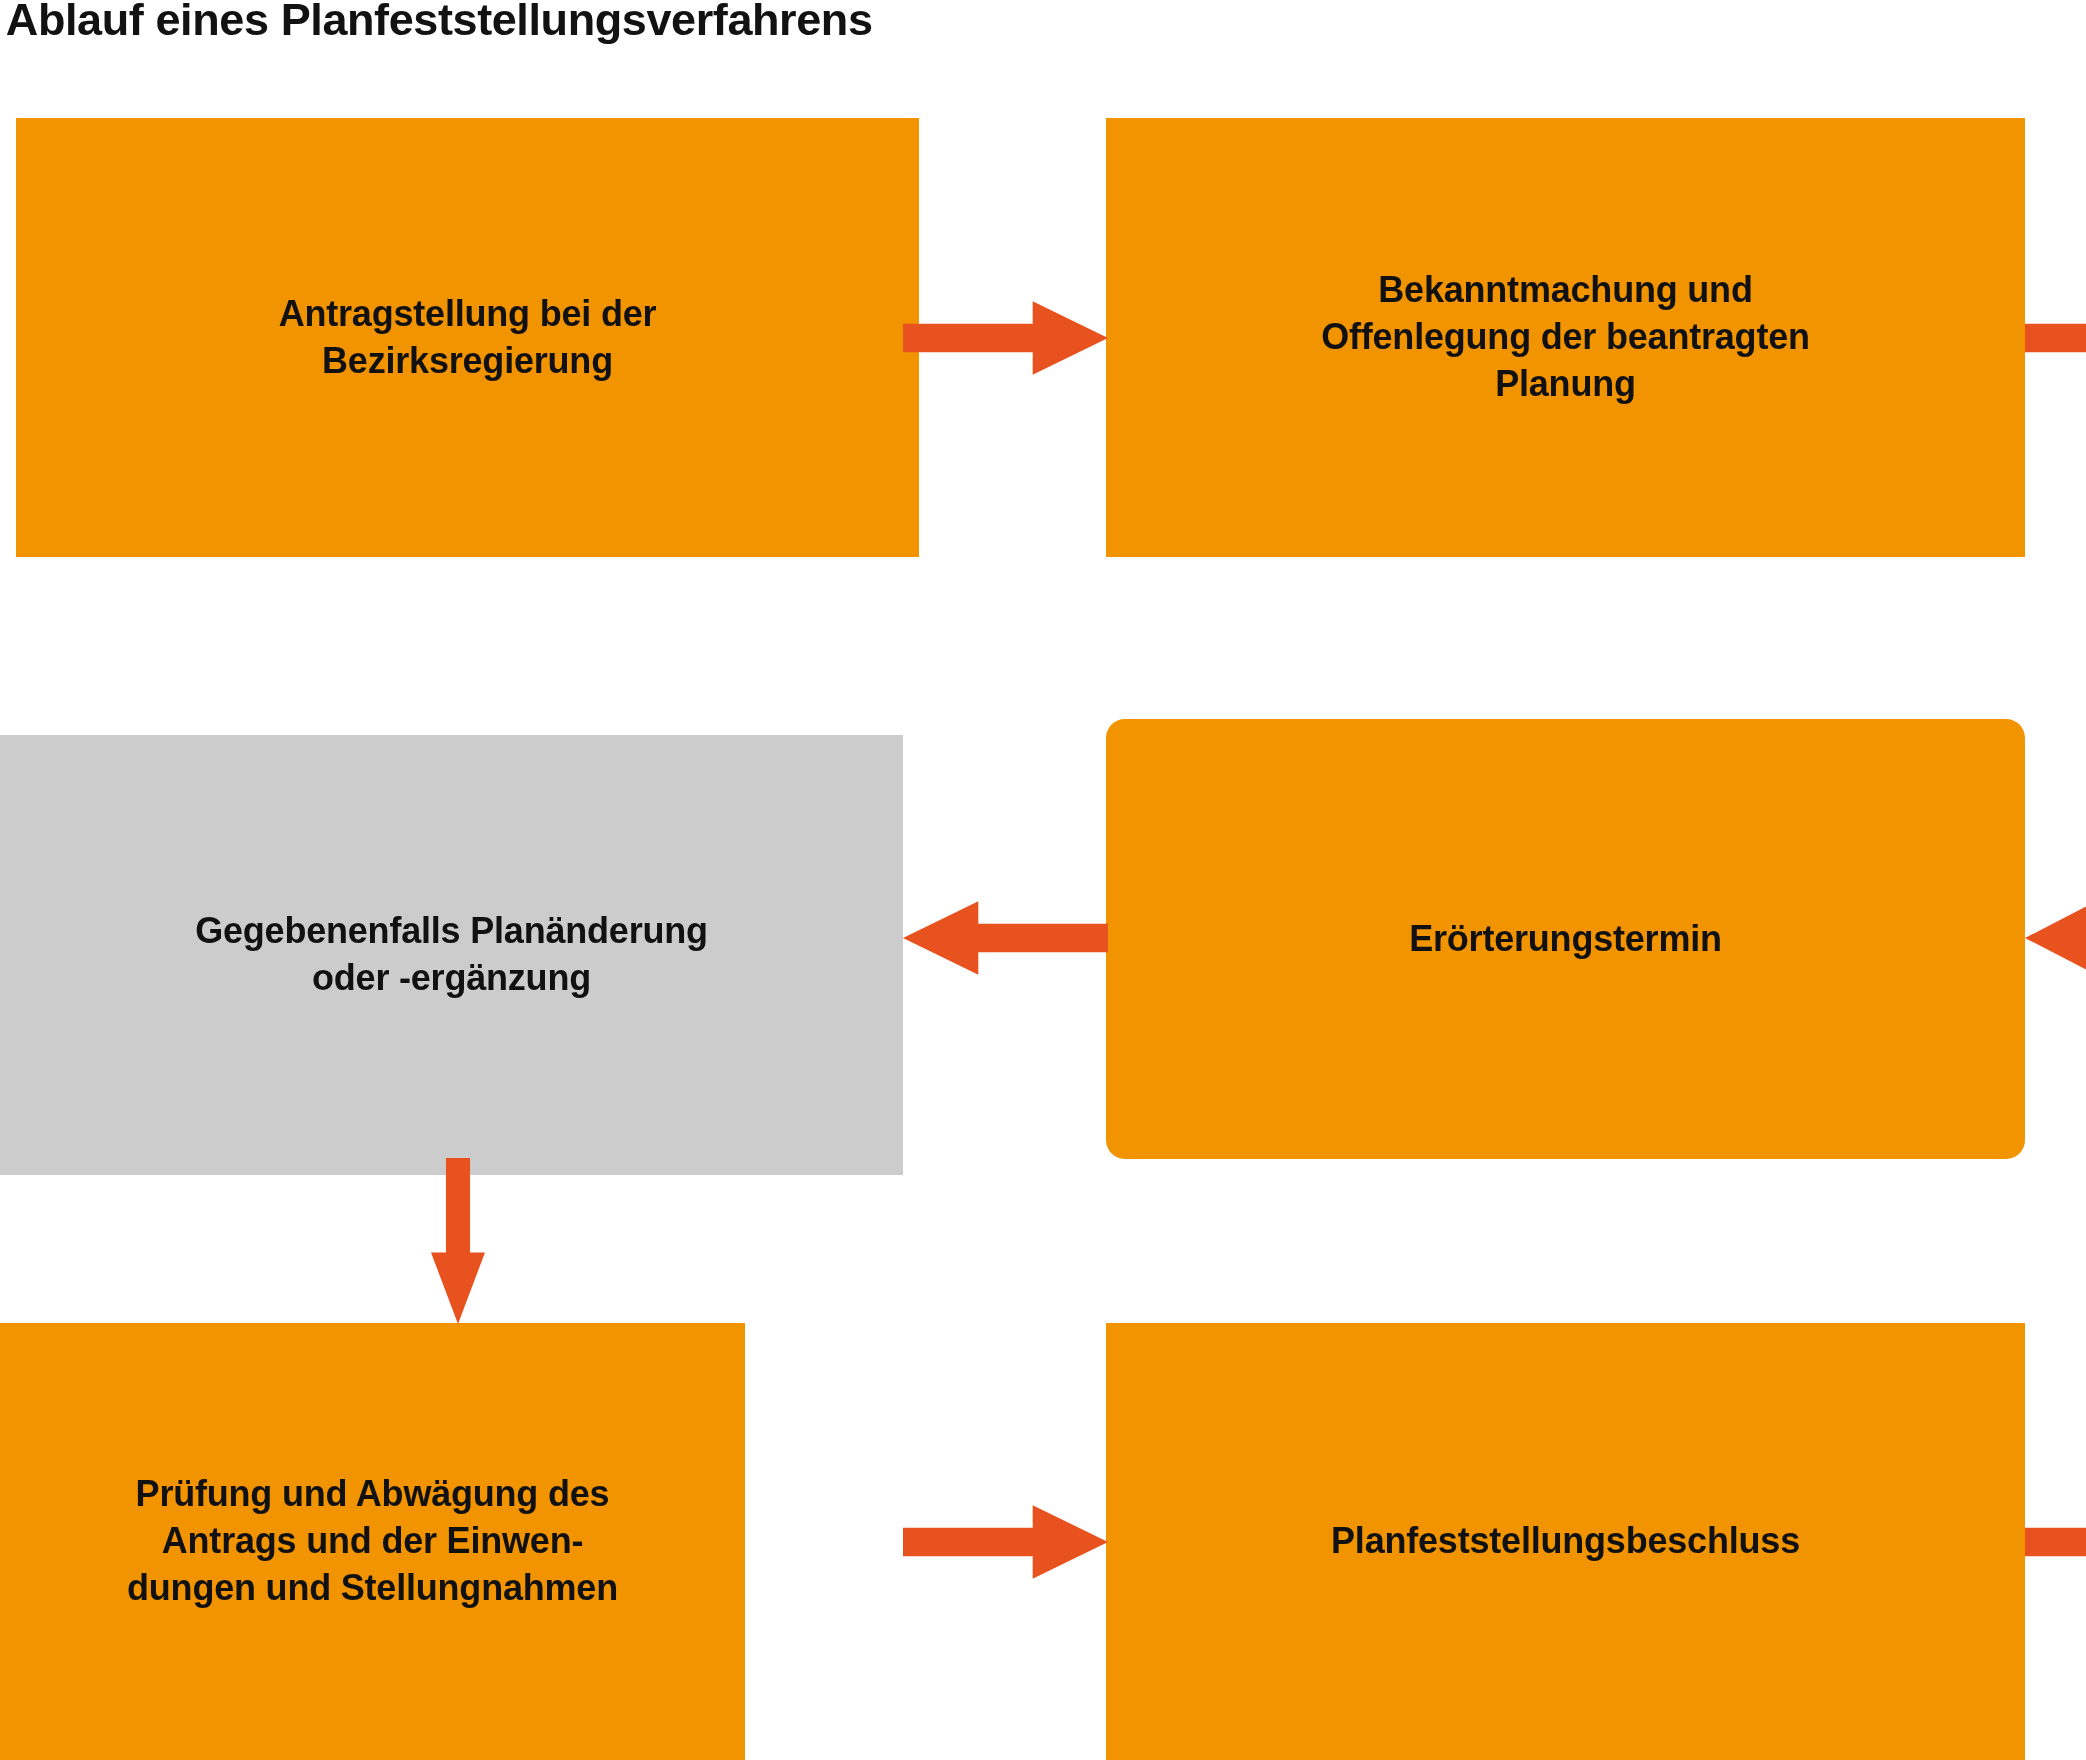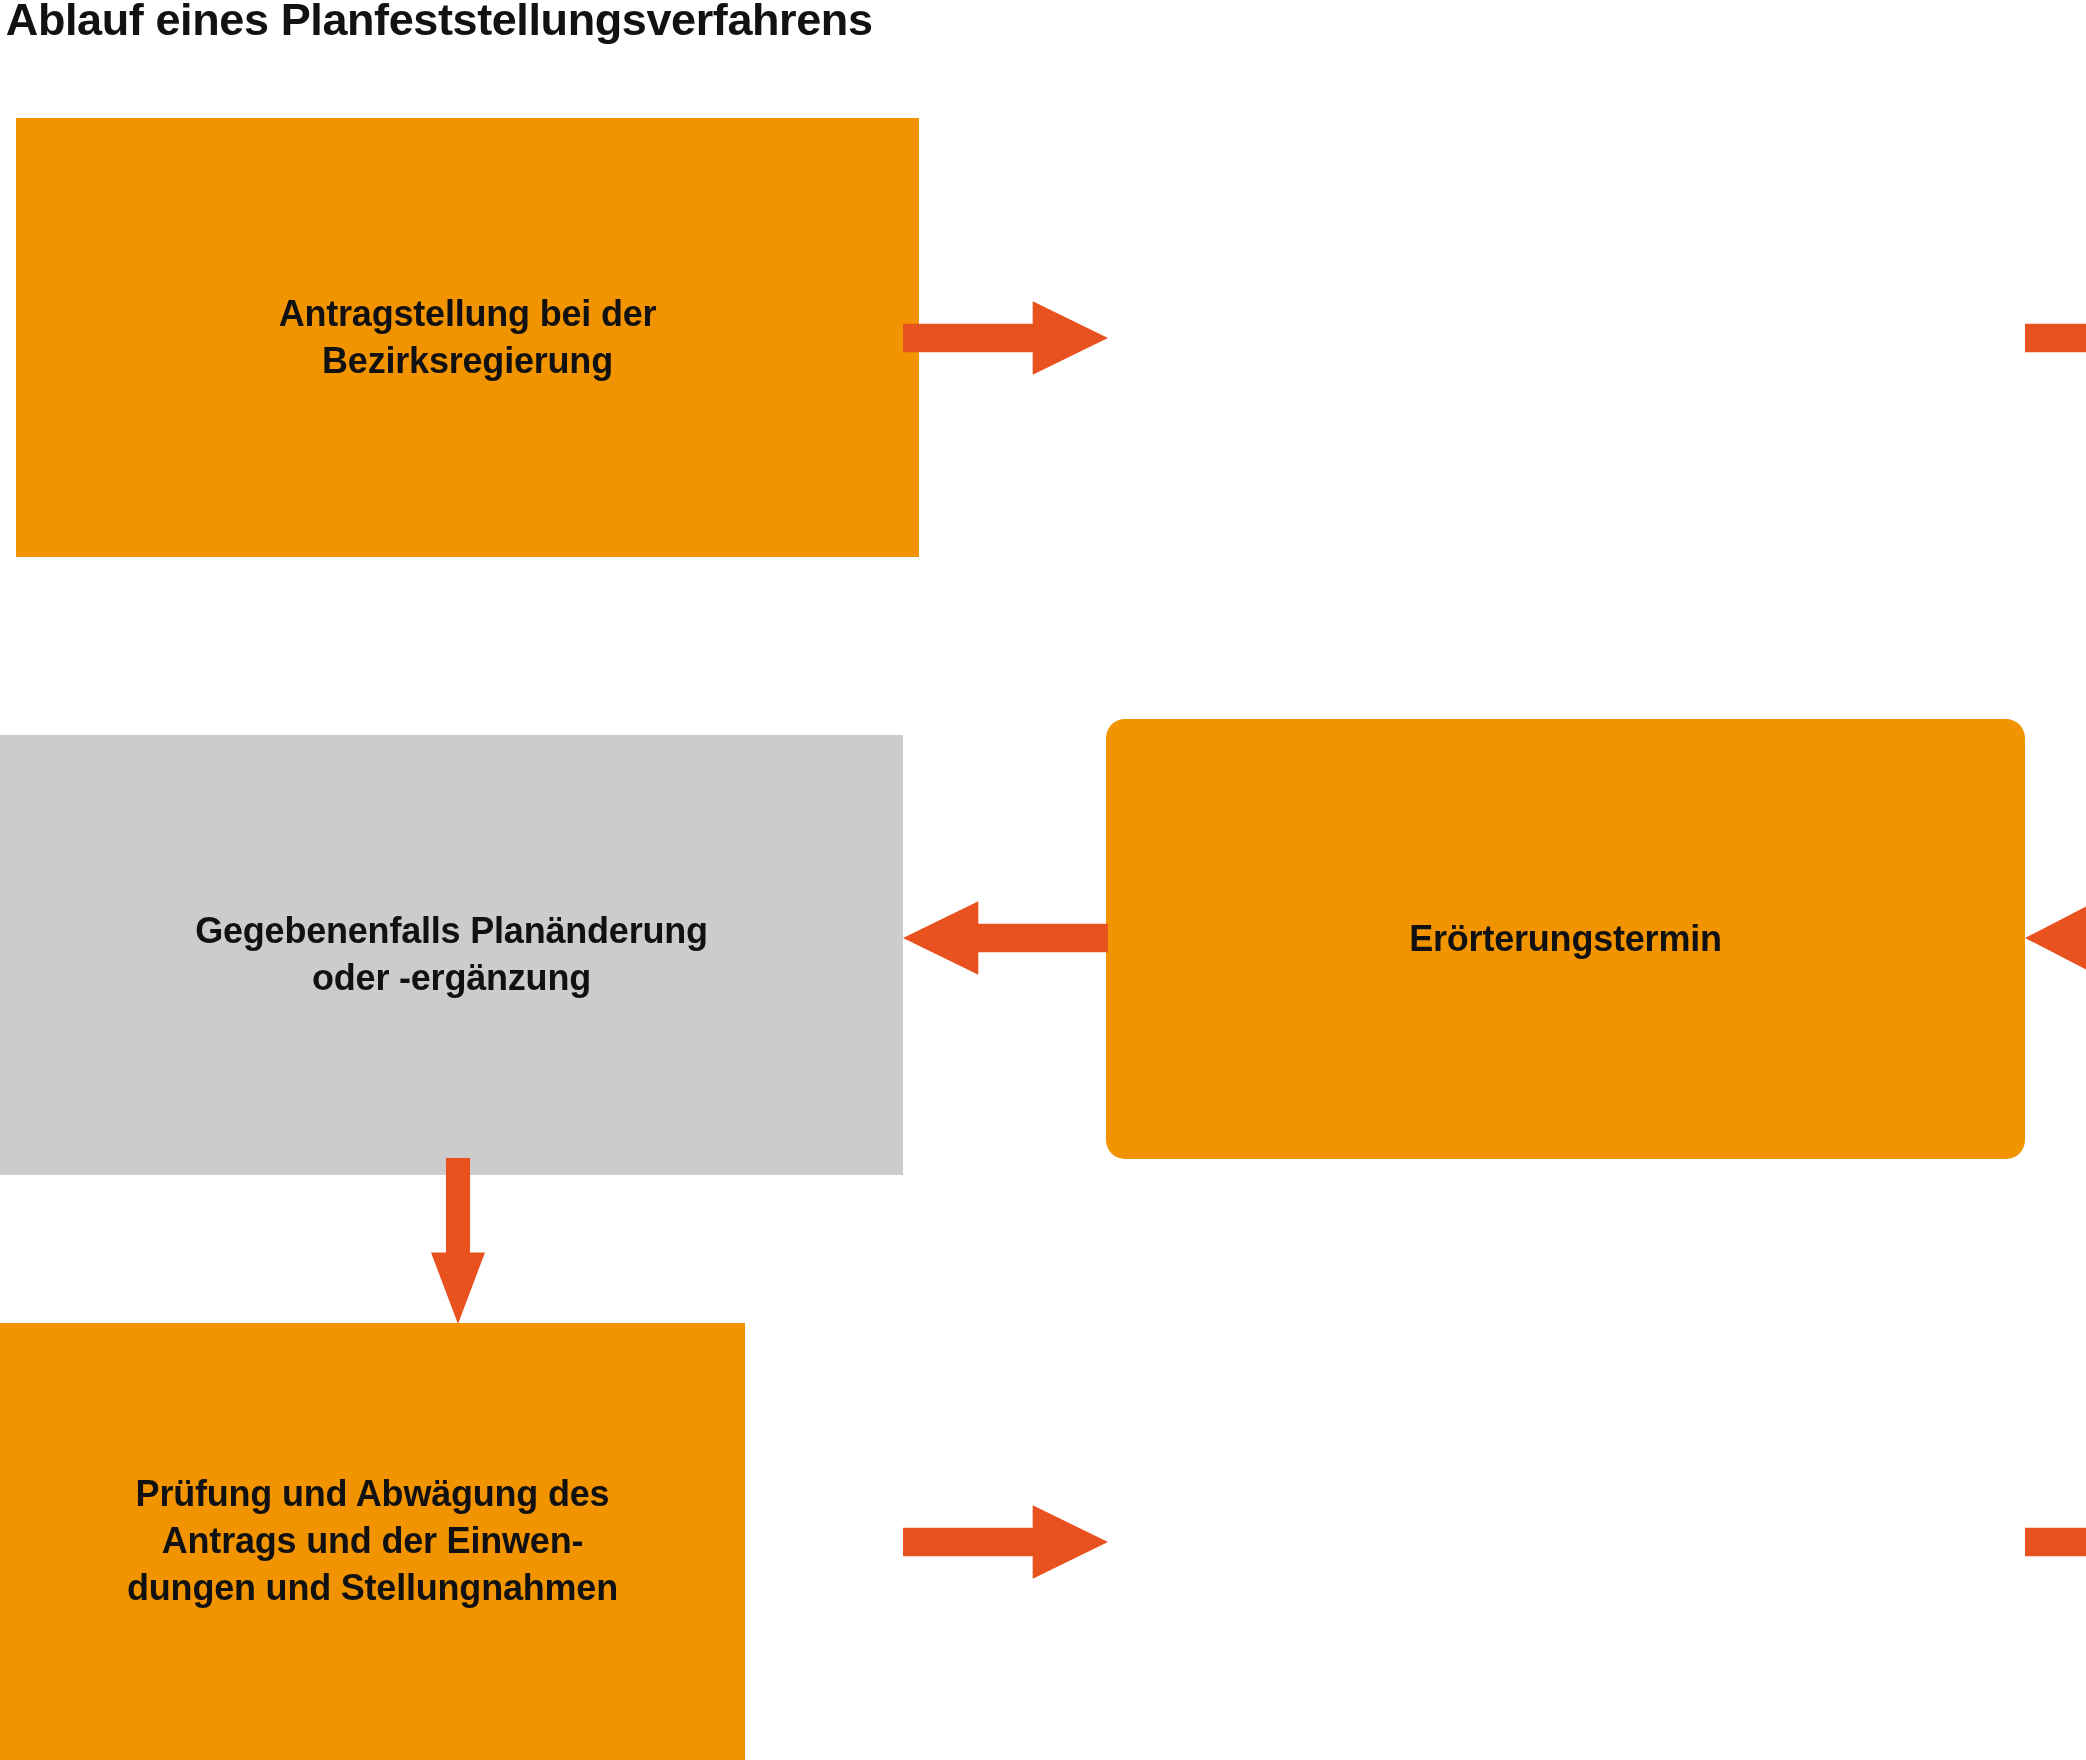--- a/index.html
+++ b/index.html
@@ -60,36 +60,44 @@
 
 <div id="canvas">
 
   <div id="page-title">Ablauf eines Planfeststellungsverfahrens</div>
 
   <div class="node fill-orange" style="left:16px; top:118px; width:903px; height:439px;">
     <span class="node-label">Antragstellung bei der
 Bezirksregierung</span>
   </div>
 
+  <div class="node fill-orange" style="left:1106px; top:118px; width:919px; height:439px;">
+    <span class="node-label">Bekanntmachung und
+Offenlegung der beantragten
+Planung</span>
+  </div>
 
   <div class="node fill-gray" style="left:0px; top:719px; width:903px; height:440px;">
     <span class="node-label">Gegebenenfalls Planänderung
 oder -ergänzung</span>
   </div>
 
   <div class="node fill-orange" style="left:1106px; top:719px; width:919px; height:440px;border-radius:19px;">
     <span class="node-label">Erörterungstermin</span>
   </div>
 
   <div class="node fill-orange" style="left:0px; top:1323px; width:745px; height:437px;">
     <span class="node-label">Prüfung und Abwägung des
 Antrags und der Einwen-
 dungen und Stellungnahmen</span>
   </div>
 
+  <div class="node fill-orange" style="left:1106px; top:1323px; width:919px; height:437px;">
+    <span class="node-label">Planfeststellungsbeschluss</span>
+  </div>
 
   <div class="arrow" style="left:903px; top:292px; width:205px; height:92px;">
     <svg viewBox="0 0 490 220" preserveAspectRatio="none">
       <polygon points="0,76 310,76 310,22 490,110 310,198 310,144 0,144" fill="#E8521E"></polygon>
     </svg>
   </div>
 
   <div class="arrow" style="left:2025px; top:292px; width:189px; height:92px;">
     <svg viewBox="0 0 452 220" preserveAspectRatio="none">
       <polygon points="0,76 282,76 282,22 452,110 282,198 282,144 0,144" fill="#E8521E"></polygon>

